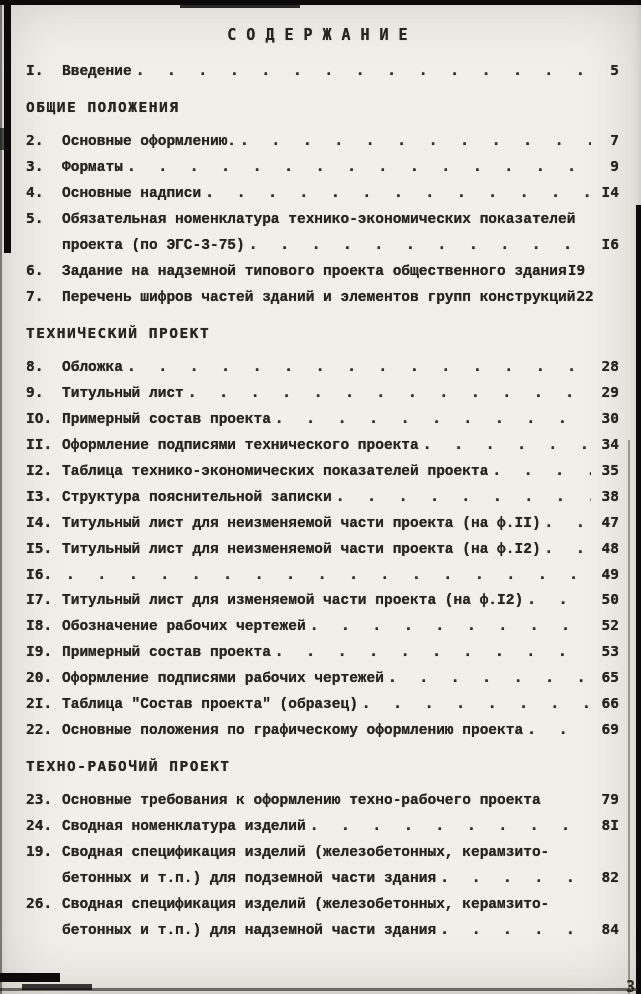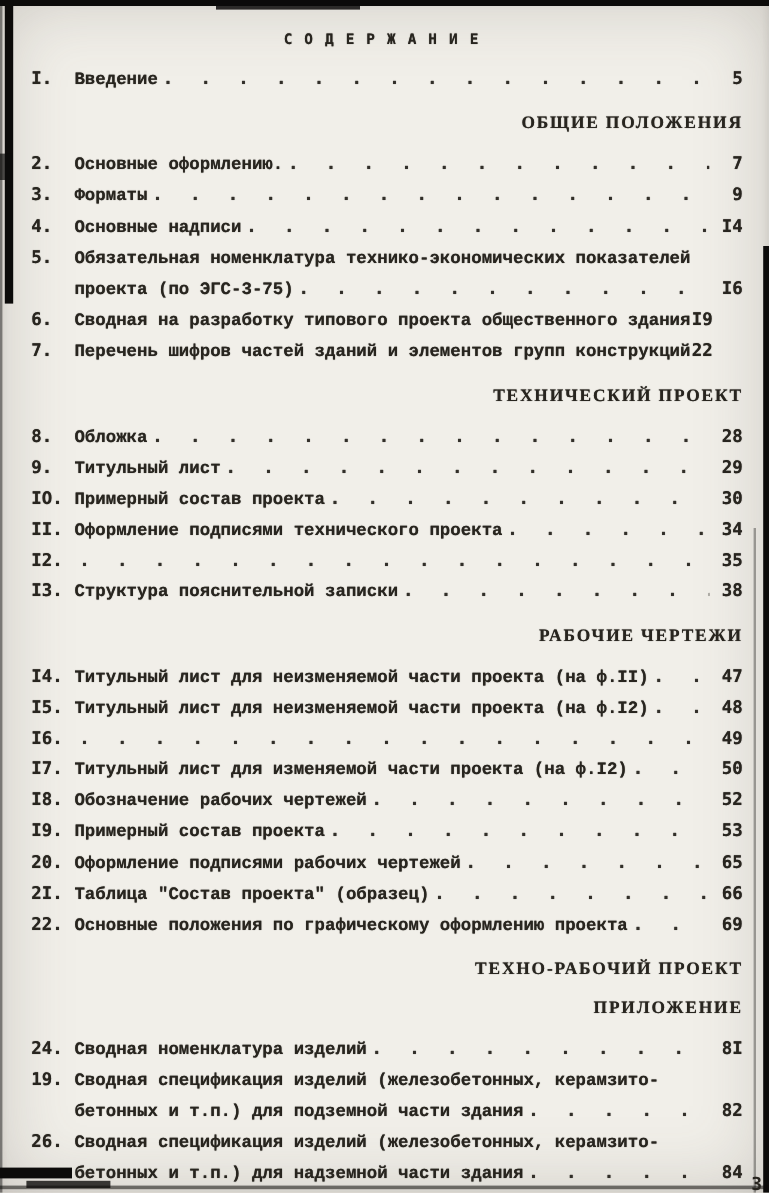--- a/index.html
+++ b/index.html
@@ -25,27 +25,26 @@
   .art-blob1{left:0;top:973px;width:60px;height:9px;}
   .art-blob2{left:22px;top:984px;width:70px;height:6px;opacity:.8;}
   .art-left-tick{left:0;top:128px;width:10px;height:22px;opacity:.7;}
 
   .content{
     position:absolute;left:26px;top:24px;right:22px;
     font-weight:700;font-size:14.5px;
     text-shadow:0 0 .7px rgba(25,22,18,.8);
   }
   .title{
-    text-align:center;letter-spacing:10px;font-size:12px;
+    text-align:center;letter-spacing:10px;font-size:15px;
     margin:2px 0 14px 0;
   }
   .heading{
-    text-align:right;letter-spacing:1.5px;
+    text-align:left;letter-spacing:1.5px;
     margin:15px 0 13px 0;
-    font-family:Liberation Serif, serif;
   }
   .row{display:flex;align-items:baseline;line-height:25px;white-space:nowrap;}
   .num{flex:0 0 36px;}
   .txt{flex:0 1 auto;overflow:hidden;font-family:Liberation Mono, monospace;}
   .leader{
     flex:1 1 10px;overflow:hidden;white-space:nowrap;
     letter-spacing:7px;margin:0 4px;opacity:.95;
   }
   .leader.spacer{letter-spacing:0;}
   .pg{flex:0 0 auto;min-width:24px;text-align:right;}
@@ -102,21 +101,21 @@
           <span class="txt">Обязательная номенклатура технико-экономических показателей</span>
         </div>
         <div class="row">
           <span class="num"></span>
           <span class="txt">проекта (по ЭГС-3-75)</span>
           <span class="leader">. . . . . . . . . . . . . . . . . . . . . . . . . . . . . . . . . . . . . . . . . . . . . . . . . . . . . . . . . . . .</span>
           <span class="pg">I6</span>
         </div>
         <div class="row">
           <span class="num">6.</span>
-          <span class="txt">Сводная на разработку типового проекта общественного здания</span>
+          <span class="txt">Задание на надземной типового проекта общественного здания</span>
           <span class="pg glued">I9</span>
         </div>
         <div class="row">
           <span class="num">7.</span>
           <span class="txt">Перечень шифров частей зданий и элементов групп конструкций</span>
           <span class="pg glued">22</span>
         </div>
         <div class="heading">ТЕХНИЧЕСКИЙ ПРОЕКТ</div>
         <div class="row">
           <span class="num">8.</span>
@@ -137,30 +136,30 @@
           <span class="pg">30</span>
         </div>
         <div class="row">
           <span class="num">II.</span>
           <span class="txt">Оформление подписями технического проекта</span>
           <span class="leader">. . . . . . . . . . . . . . . . . . . . . . . . . . . . . . . . . . . . . . . . . . . . . . . . . . . . . . . . . . . .</span>
           <span class="pg">34</span>
         </div>
         <div class="row">
           <span class="num">I2.</span>
+          <span class="txt">Таблица технико-экономических показателей проекта</span>
           <span class="leader">. . . . . . . . . . . . . . . . . . . . . . . . . . . . . . . . . . . . . . . . . . . . . . . . . . . . . . . . . . . .</span>
           <span class="pg">35</span>
         </div>
         <div class="row">
           <span class="num">I3.</span>
           <span class="txt">Структура пояснительной записки</span>
           <span class="leader">. . . . . . . . . . . . . . . . . . . . . . . . . . . . . . . . . . . . . . . . . . . . . . . . . . . . . . . . . . . .</span>
           <span class="pg">38</span>
         </div>
-        <div class="heading">РАБОЧИЕ ЧЕРТЕЖИ</div>
         <div class="row">
           <span class="num">I4.</span>
           <span class="txt">Титульный лист для неизменяемой части проекта (на ф.II)</span>
           <span class="leader">. . . . . . . . . . . . . . . . . . . . . . . . . . . . . . . . . . . . . . . . . . . . . . . . . . . . . . . . . . . .</span>
           <span class="pg">47</span>
         </div>
         <div class="row">
           <span class="num">I5.</span>
           <span class="txt">Титульный лист для неизменяемой части проекта (на ф.I2)</span>
           <span class="leader">. . . . . . . . . . . . . . . . . . . . . . . . . . . . . . . . . . . . . . . . . . . . . . . . . . . . . . . . . . . .</span>
@@ -201,21 +200,26 @@
           <span class="leader">. . . . . . . . . . . . . . . . . . . . . . . . . . . . . . . . . . . . . . . . . . . . . . . . . . . . . . . . . . . .</span>
           <span class="pg">66</span>
         </div>
         <div class="row">
           <span class="num">22.</span>
           <span class="txt">Основные положения по графическому оформлению проекта</span>
           <span class="leader">. . . . . . . . . . . . . . . . . . . . . . . . . . . . . . . . . . . . . . . . . . . . . . . . . . . . . . . . . . . .</span>
           <span class="pg">69</span>
         </div>
         <div class="heading">ТЕХНО-РАБОЧИЙ ПРОЕКТ</div>
-        <div class="heading">ПРИЛОЖЕНИЕ</div>
+        <div class="row">
+          <span class="num">23.</span>
+          <span class="txt">Основные требования к оформлению техно-рабочего проекта</span>
+          <span class="leader spacer"></span>
+          <span class="pg">79</span>
+        </div>
         <div class="row">
           <span class="num">24.</span>
           <span class="txt">Сводная номенклатура изделий</span>
           <span class="leader">. . . . . . . . . . . . . . . . . . . . . . . . . . . . . . . . . . . . . . . . . . . . . . . . . . . . . . . . . . . .</span>
           <span class="pg">8I</span>
         </div>
         <div class="row">
           <span class="num">19.</span>
           <span class="txt">Сводная спецификация изделий (железобетонных, керамзито-</span>
         </div>

